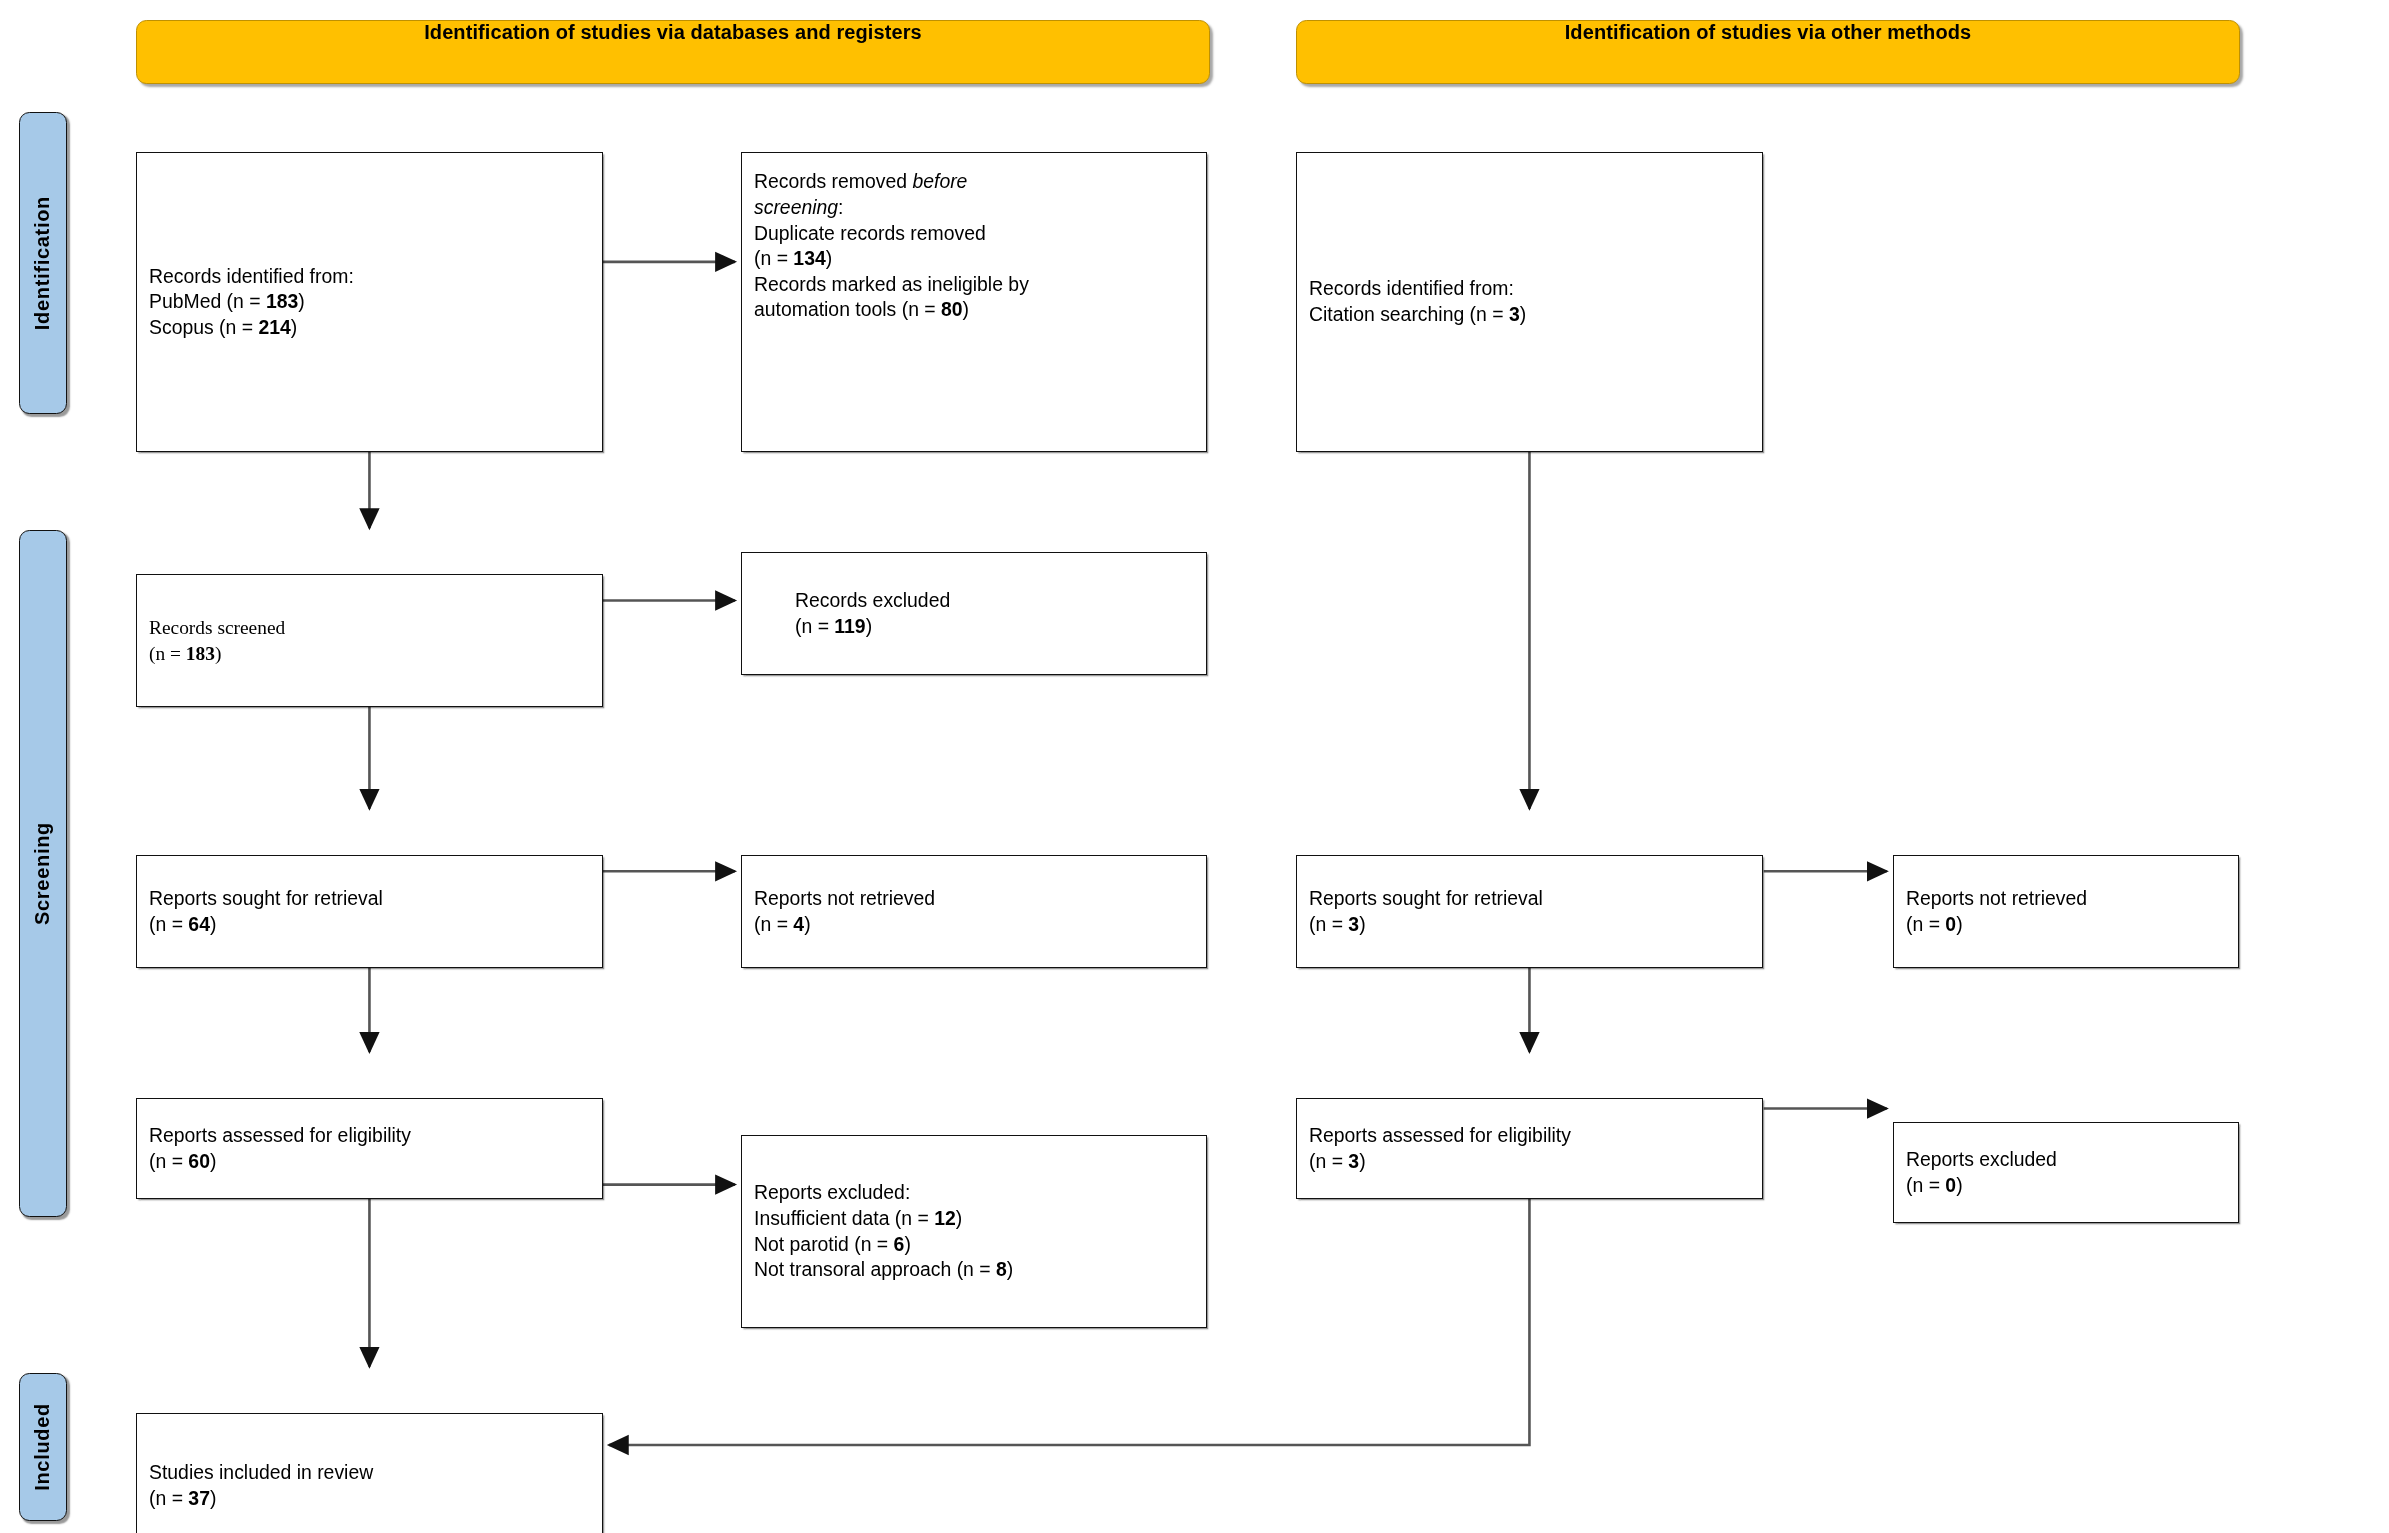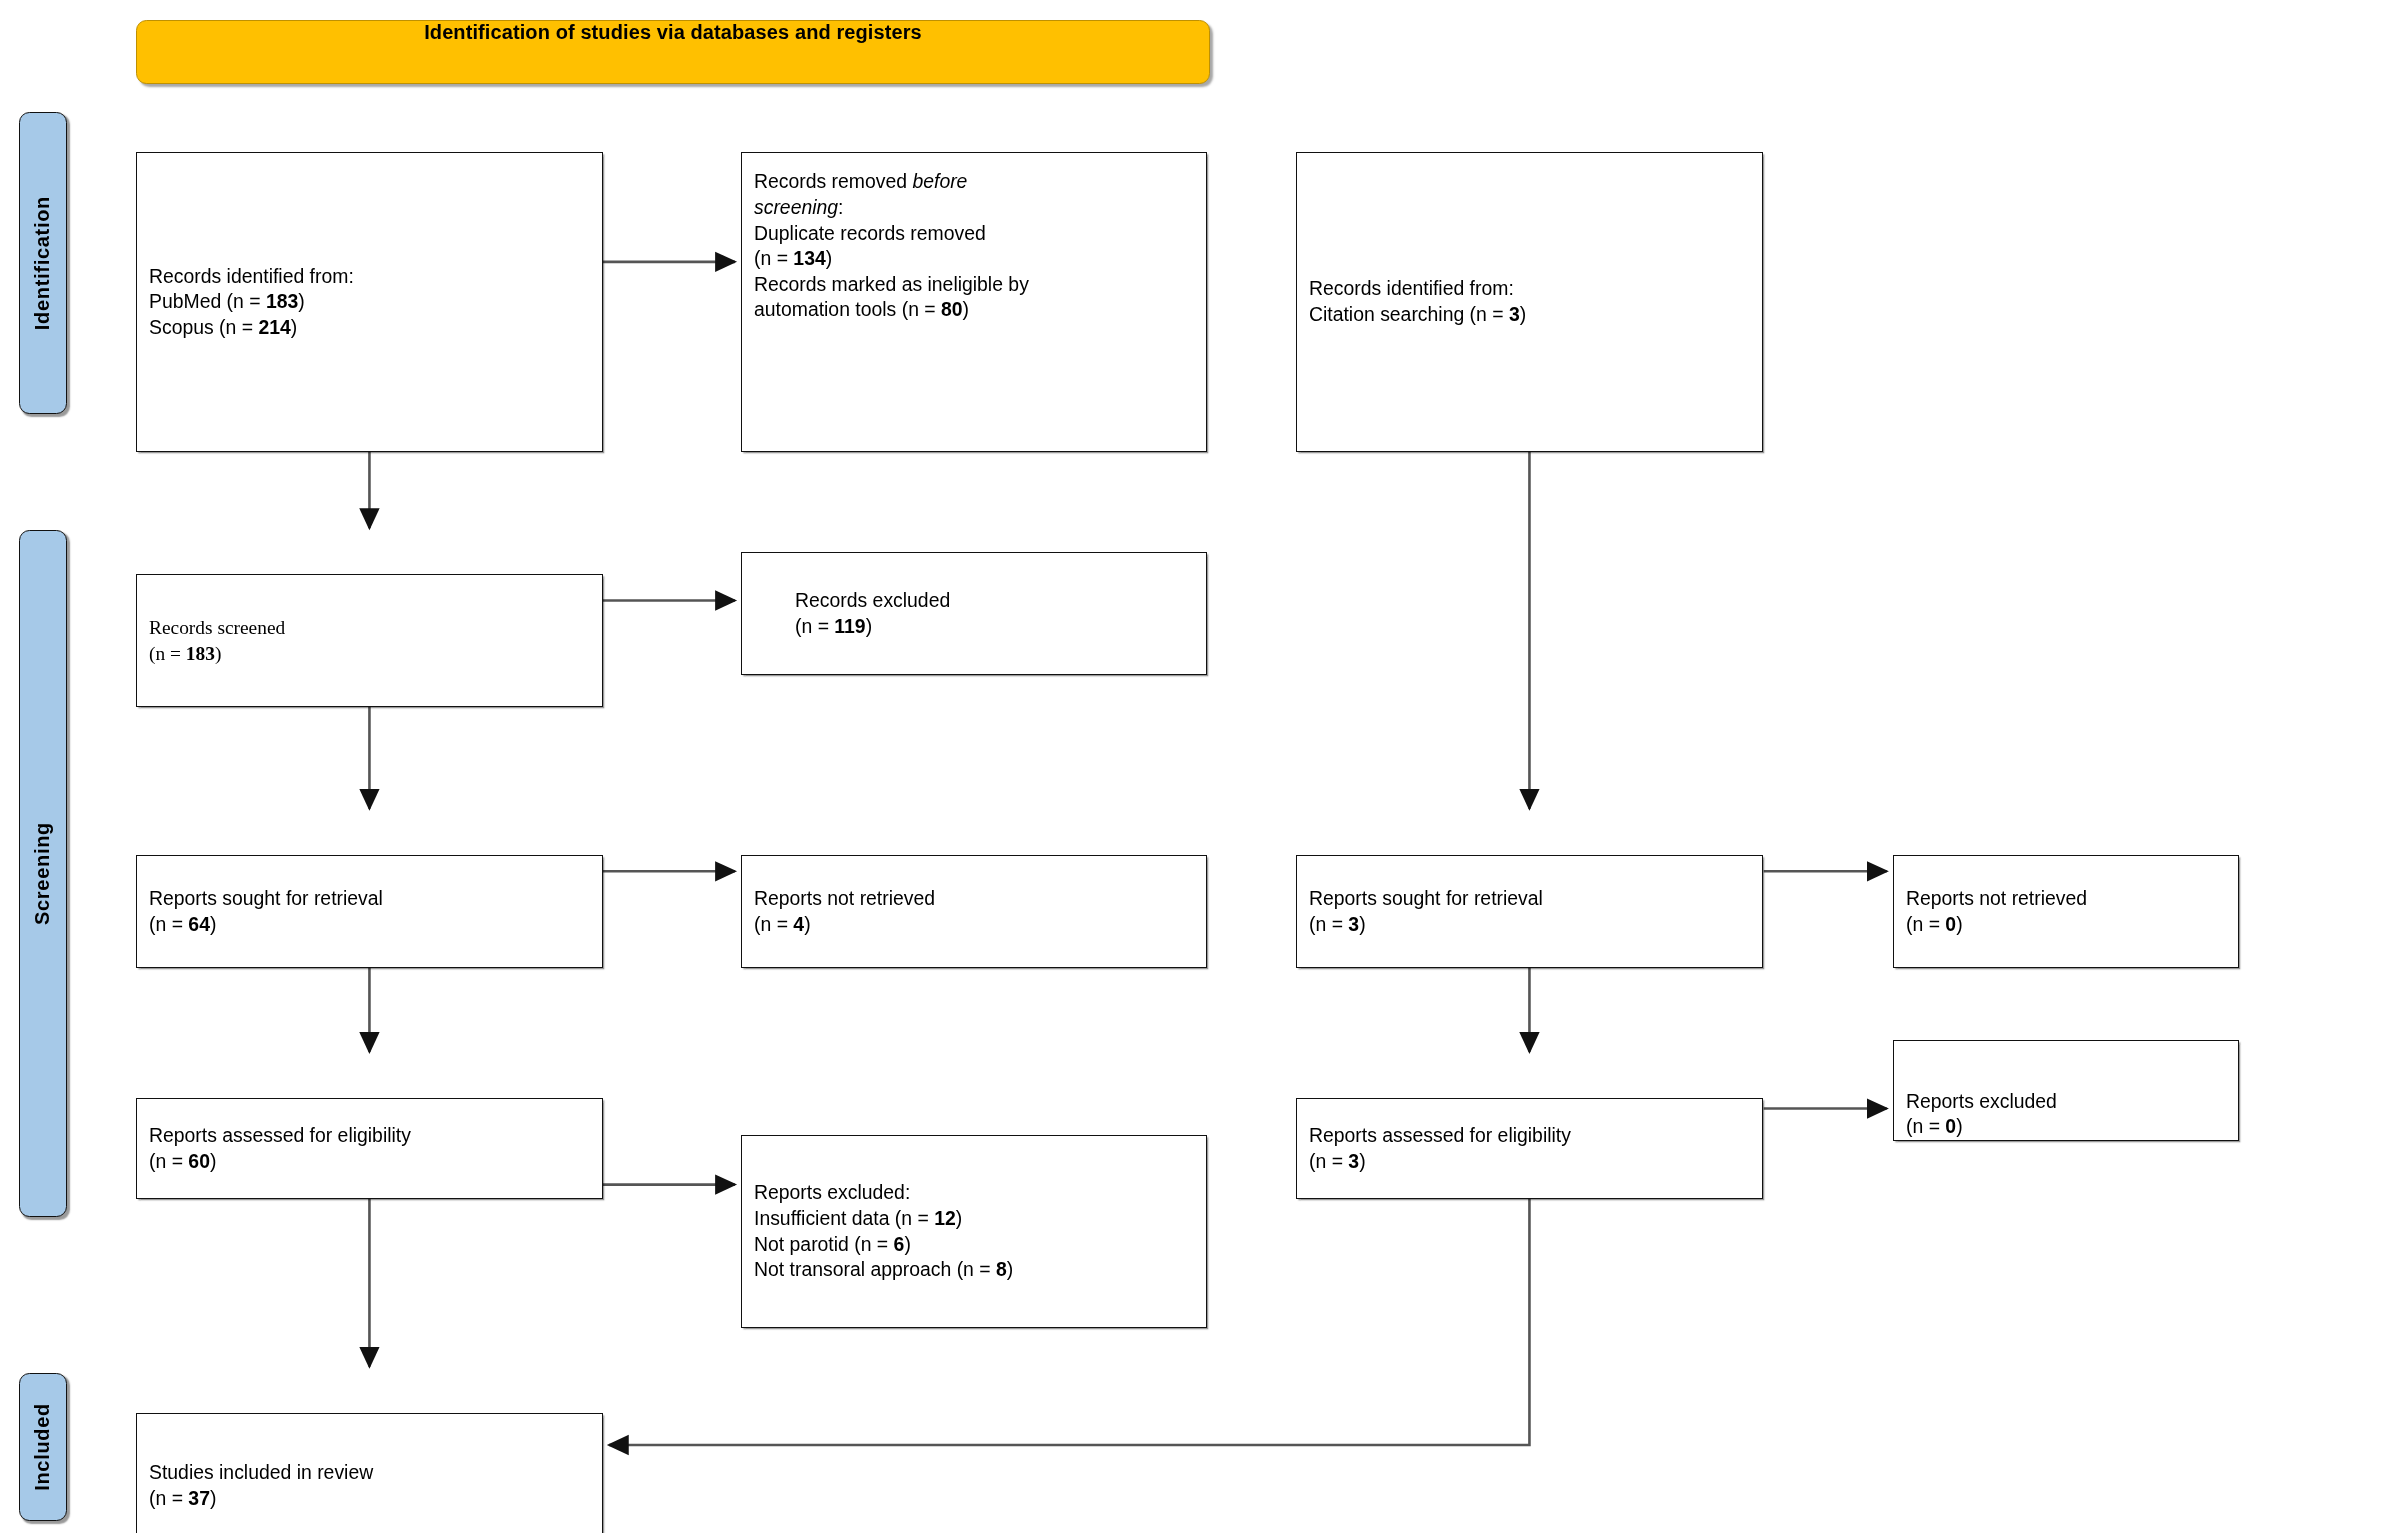--- a/index.html
+++ b/index.html
@@ -92,20 +92,23 @@
 
     <line x1="2364" y1="1486" x2="2529" y2="1486" stroke="#555" stroke-width="3.5" marker-end="url(#ah)"></line>
 
     <path d="M2050,1554 L2050,1937 L816,1937" fill="none" stroke="#555" stroke-width="3.5" marker-end="url(#ah)"></path>
   </svg>
 
   <div class="banner" style="left:136px;top:20px;width:1072px;height:62px;">
     <span>Identification of studies via databases and registers</span>
   </div>
 
+  <div class="banner" style="left:1296px;top:20px;width:942px;height:62px;">
+    <span>Identification of studies via other methods</span>
+  </div>
 
   <div class="stage-tab" style="left:18.7px;top:112px;width:46px;height:300px;">
     <span class="vlabel">Identification</span>
   </div>
 
   <div class="stage-tab" style="left:18.7px;top:530px;width:46px;height:685px;">
     <span class="vlabel">Screening</span>
   </div>
 
   <div class="stage-tab" style="left:18.7px;top:1373px;width:46px;height:146px;">
@@ -196,21 +199,21 @@
       </div>
   </div>
 
   <div class="node" style="left:1296px;top:1058px;width:467px;height:101px;">
     <div class="txt">
         <span class="ln">Reports assessed for eligibility</span>
         <span class="ln">(n = <b>3</b>)</span>
       </div>
   </div>
 
-  <div class="node" style="left:1893px;top:1000px;width:346px;height:101px;align-items:flex-end;">
+  <div class="node" style="left:1893px;top:1082px;width:346px;height:101px;">
     <div class="txt">
         <span class="ln">Reports excluded</span>
         <span class="ln">(n = <b>0</b>)</span>
       </div>
   </div>
 
   <div class="node" style="left:136px;top:1373px;width:467px;height:146px;">
     <div class="txt">
         <span class="ln">Studies included in review</span>
         <span class="ln">(n = <b>37</b>)</span>

